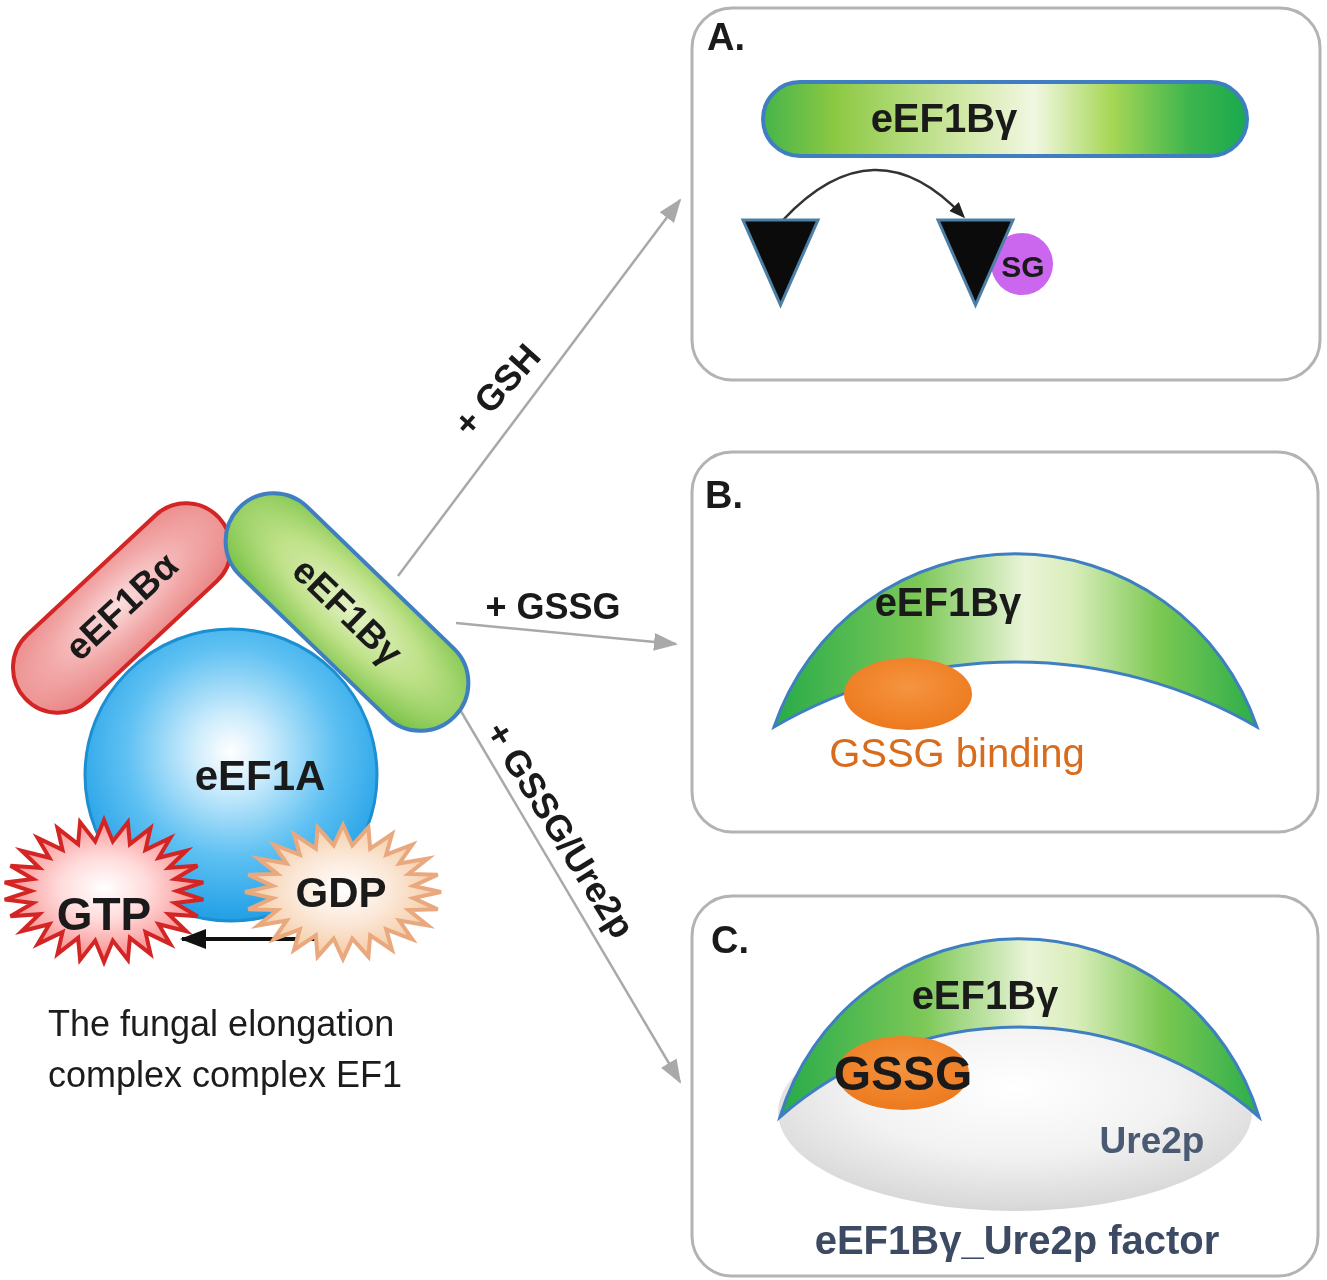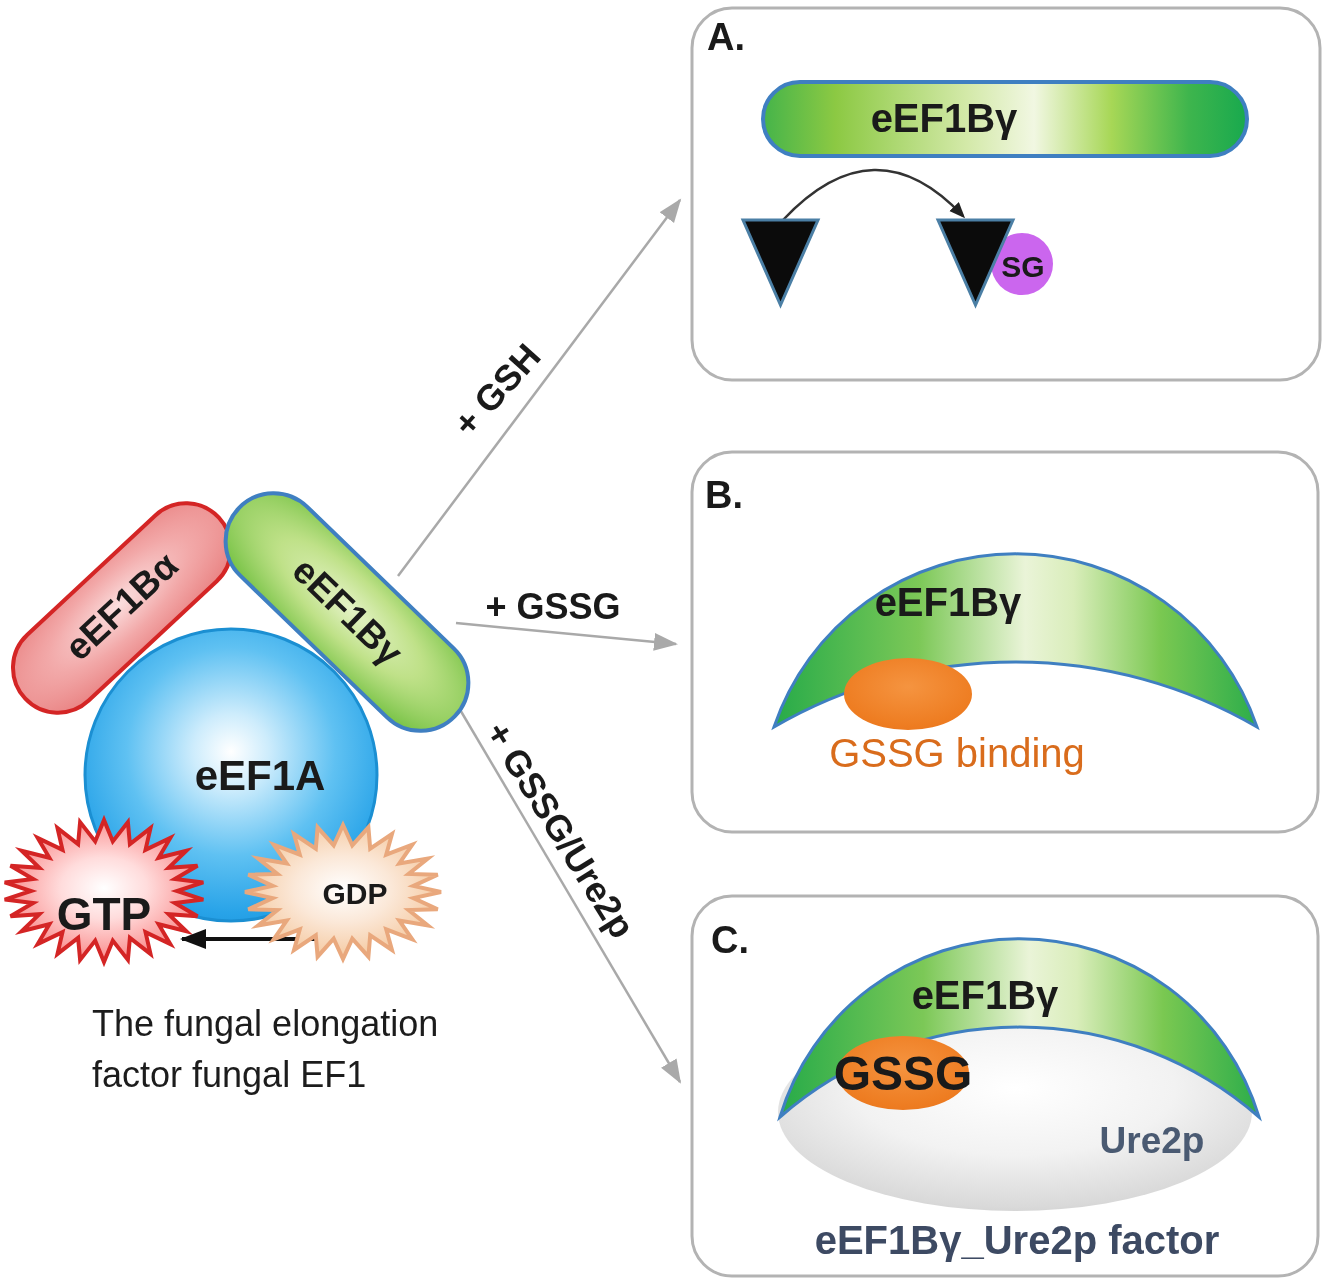--- a/index.html
+++ b/index.html
@@ -129,24 +129,24 @@
 
     <ellipse cx="1015" cy="1112" rx="237" ry="99" fill="url(#lensGray)"></ellipse>
     <path d="M 780,1117 A 250,250 0 0 1 1259,1117 A 364,364 0 0 0 780,1117 Z" fill="url(#crescentG)" stroke="var(--pill_blue_border,#3f7fc1)" stroke-width="3"></path>
     <ellipse cx="903" cy="1073" rx="66" ry="37" fill="url(#orangeE)"></ellipse>
   </svg>
 
   <div class="lbl" style="left:122px;top:607px;font-size:37px;font-weight:700;transform:translate(-50%,-50%) rotate(-43deg);">eEF1Bα</div>
   <div class="lbl" style="left:347px;top:612px;font-size:37px;font-weight:700;transform:translate(-50%,-50%) rotate(44deg);">eEF1Bγ</div>
   <div class="lbl" style="left:231px;top:776px;font-size:42px;font-weight:600;margin-left:29px;">eEF1A</div>
   <div class="lbl" style="left:104px;top:914px;font-size:46px;font-weight:600;">GTP</div>
-  <div class="lbl" style="left:355px;top:893px;font-size:30px;font-weight:600;">GDP</div>
-  <div class="caption" style="left:48px;top:998px;margin-left:44px;">
+  <div class="lbl" style="left:341px;top:893px;font-size:42px;font-weight:600;">GDP</div>
+  <div class="caption" style="left:48px;top:998px;">
     <div>The fungal elongation</div>
-    <div>factor fungal EF1</div>
+    <div>complex complex EF1</div>
   </div>
 
   <div class="lbl small-bold" style="left:497px;top:390px;transform:translate(-50%,-50%) rotate(-48deg);">+ GSH</div>
   <div class="lbl small-bold" style="left:553px;top:607px;">+ GSSG</div>
   <div class="lbl small-bold" style="left:560px;top:830px;transform:translate(-50%,-50%) rotate(58deg);">+ GSSG/Ure2p</div>
 
   <div class="lbl panel-letter" style="left:726px;top:38px;">A.</div>
   <div class="lbl shape-label" style="left:944px;top:118px;">eEF1Bγ</div>
   <div class="lbl" style="left:1023px;top:266px;font-size:30px;font-weight:700;">SG</div>
 

